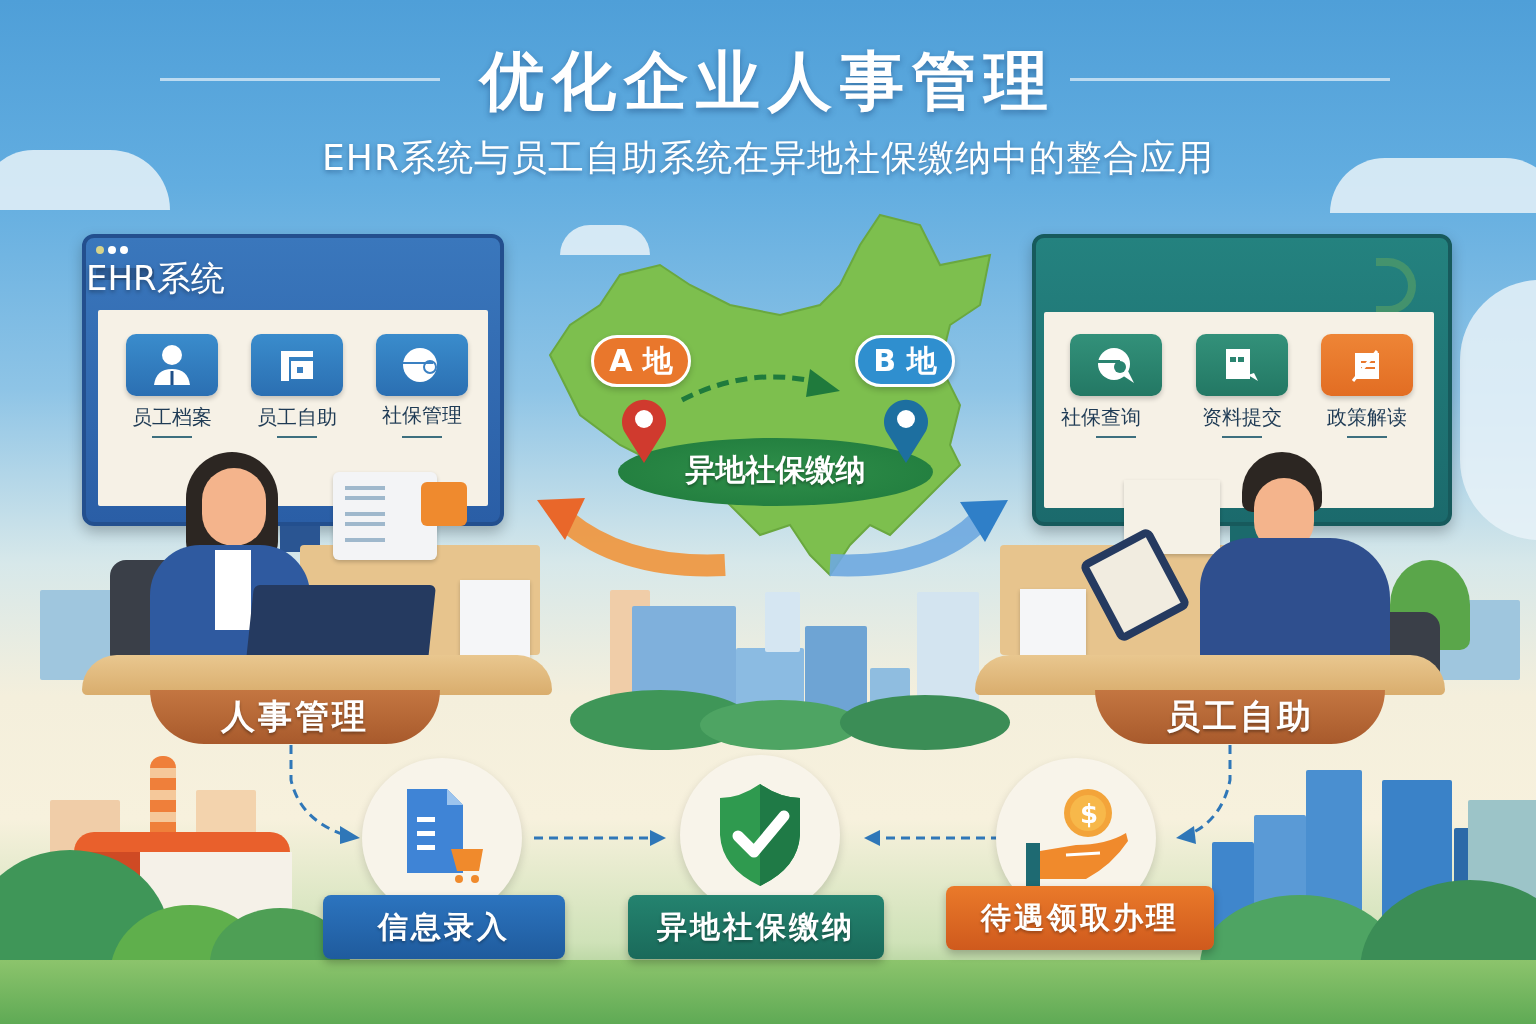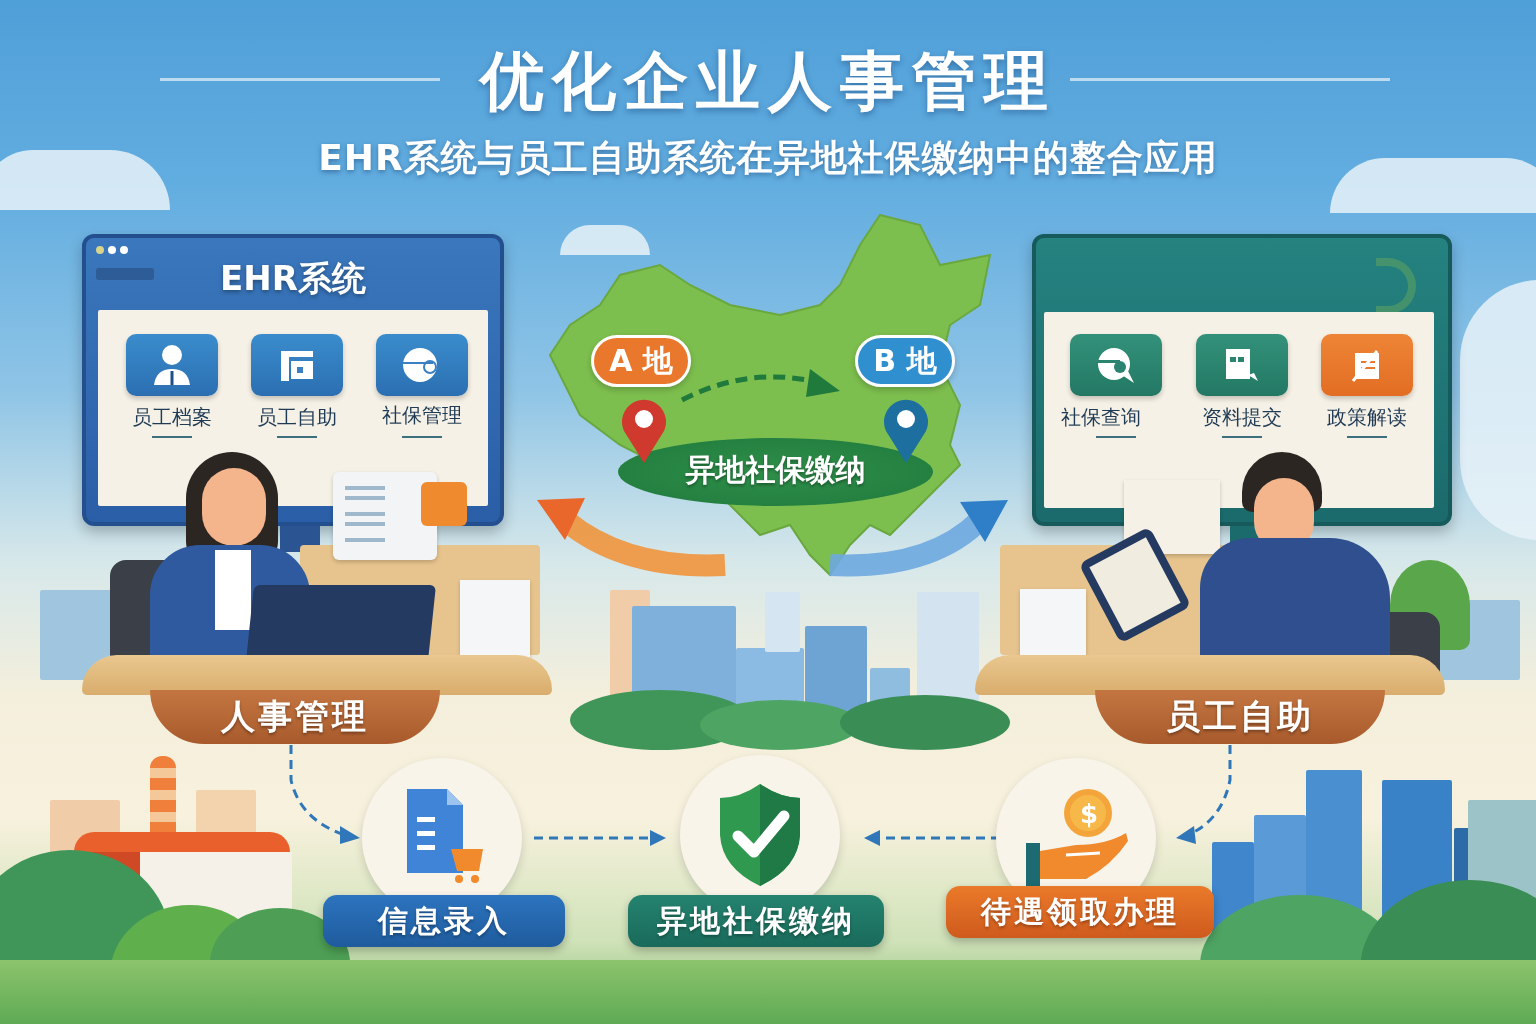--- a/index.html
+++ b/index.html
@@ -5,34 +5,34 @@
 *{box-sizing:border-box;margin:0;padding:0}
 html,body{width:1536px;height:1024px;overflow:hidden}
 body{font-family:"DejaVu Sans","Liberation Sans",sans-serif;position:relative;
  background:linear-gradient(180deg,#4f9fd8 0%,#62ade0 18%,#8ec4e6 38%,#d7e8ea 55%,#f4efdc 68%,#f7f1dd 80%,#cfe2b8 92%,#7fb96a 100%);}
 .abs{position:absolute}
 
 .cloud{position:absolute;background:#e8f2f8;border-radius:60px;opacity:.85}
 
 .title{position:absolute;left:0;top:38px;width:1536px;text-align:center;color:#fff;font-size:64px;font-weight:bold;letter-spacing:8px;text-shadow:0 3px 6px rgba(20,60,110,.45)}
 .title-line{position:absolute;top:78px;height:3px;background:rgba(255,255,255,.6)}
-.subtitle{position:absolute;left:0;top:134px;width:1536px;text-align:center;color:#fff;font-size:36px;font-weight:bold;letter-spacing:1px;text-shadow:0 2px 5px rgba(20,60,110,.5)}
+.subtitle{position:absolute;left:0;top:134px;width:1536px;text-align:center;color:#fff;font-size:36px;font-weight:normal;letter-spacing:1px;text-shadow:0 2px 5px rgba(20,60,110,.5)}
 
 .monitor{position:absolute;border-radius:12px;box-shadow:0 6px 14px rgba(0,0,0,.25)}
-.mon-title{position:absolute;left:0;width:100%;text-align:center;color:#fff;font-weight:bold;font-size:34px;text-shadow:0 2px 4px rgba(0,0,0,.35)}
+.mon-title{position:absolute;left:0;width:100%;color:#fff;font-weight:normal;font-size:34px;text-shadow:0 2px 4px rgba(0,0,0,.35)}
 .mon-screen{position:absolute;background:#f6f1e6;border-radius:2px}
 .tile{position:absolute;width:92px;height:62px;border-radius:10px;display:flex;align-items:center;justify-content:center;box-shadow:0 3px 5px rgba(0,0,0,.2)}
 .tile-label{position:absolute;width:130px;text-align:center;font-size:20px;font-weight:normal;color:#1f3b55}
 .tile-uline{position:absolute;width:40px;height:2px;background:#3d6f7e}
 
 .desk-top{position:absolute;background:linear-gradient(180deg,#e9c78f,#d9ad6d);border-radius:40px 40px 6px 6px}
 .desk-front{position:absolute;background:linear-gradient(180deg,#c47641,#a85a2c);border-radius:0 0 60px 60px;display:flex;align-items:center;justify-content:center;color:#fff;font-weight:bold;font-size:34px;letter-spacing:3px;text-shadow:0 2px 3px rgba(0,0,0,.35)}
 
 .circle{position:absolute;width:160px;height:160px;border-radius:50%;background:#f8f4ea;box-shadow:0 4px 10px rgba(0,0,0,.15);display:flex;align-items:center;justify-content:center}
-.badge{position:absolute;height:52px;border-radius:14px;display:flex;align-items:center;justify-content:center;color:#fff;font-size:30px;font-weight:bold;letter-spacing:3px;box-shadow:0 4px 8px rgba(0,0,0,.25);text-shadow:0 2px 3px rgba(0,0,0,.3)}
+.badge{position:absolute;height:64px;border-radius:8px;display:flex;align-items:center;justify-content:center;color:#fff;font-size:30px;font-weight:bold;letter-spacing:3px;box-shadow:0 4px 8px rgba(0,0,0,.25);text-shadow:0 2px 3px rgba(0,0,0,.3)}
 .pill{position:absolute;height:52px;border-radius:26px;color:#fff;font-weight:bold;font-size:30px;display:flex;align-items:center;justify-content:center;border:3px solid #fff;box-shadow:0 3px 6px rgba(0,0,0,.2)}
 .bldg{position:absolute;background:#6ea7d6;border-radius:2px}
 .bush{position:absolute;border-radius:50%;}
 </style>
 </head>
 <body>
 
 <div class="cloud" style="left:-20px;top:150px;width:190px;height:60px;border-radius:80px 90px 0 0"></div>
 <div class="cloud" style="left:1330px;top:158px;width:230px;height:55px;border-radius:90px 90px 0 0"></div>
 <div class="cloud" style="left:1460px;top:280px;width:120px;height:260px;border-radius:80px 0 0 80px"></div>

